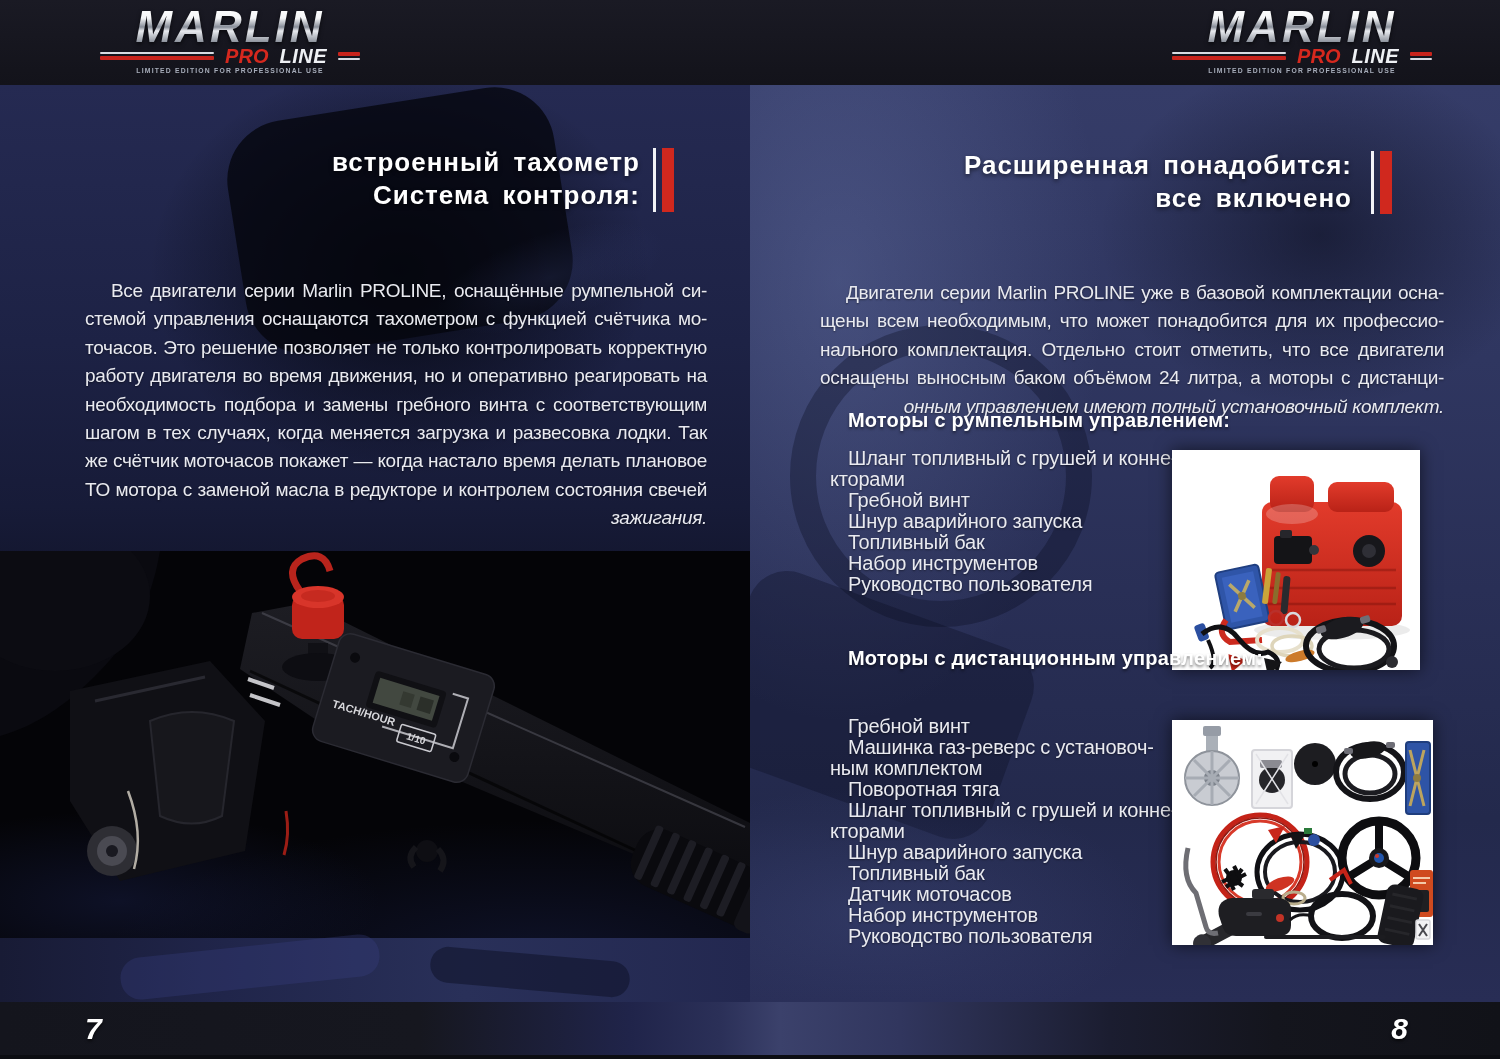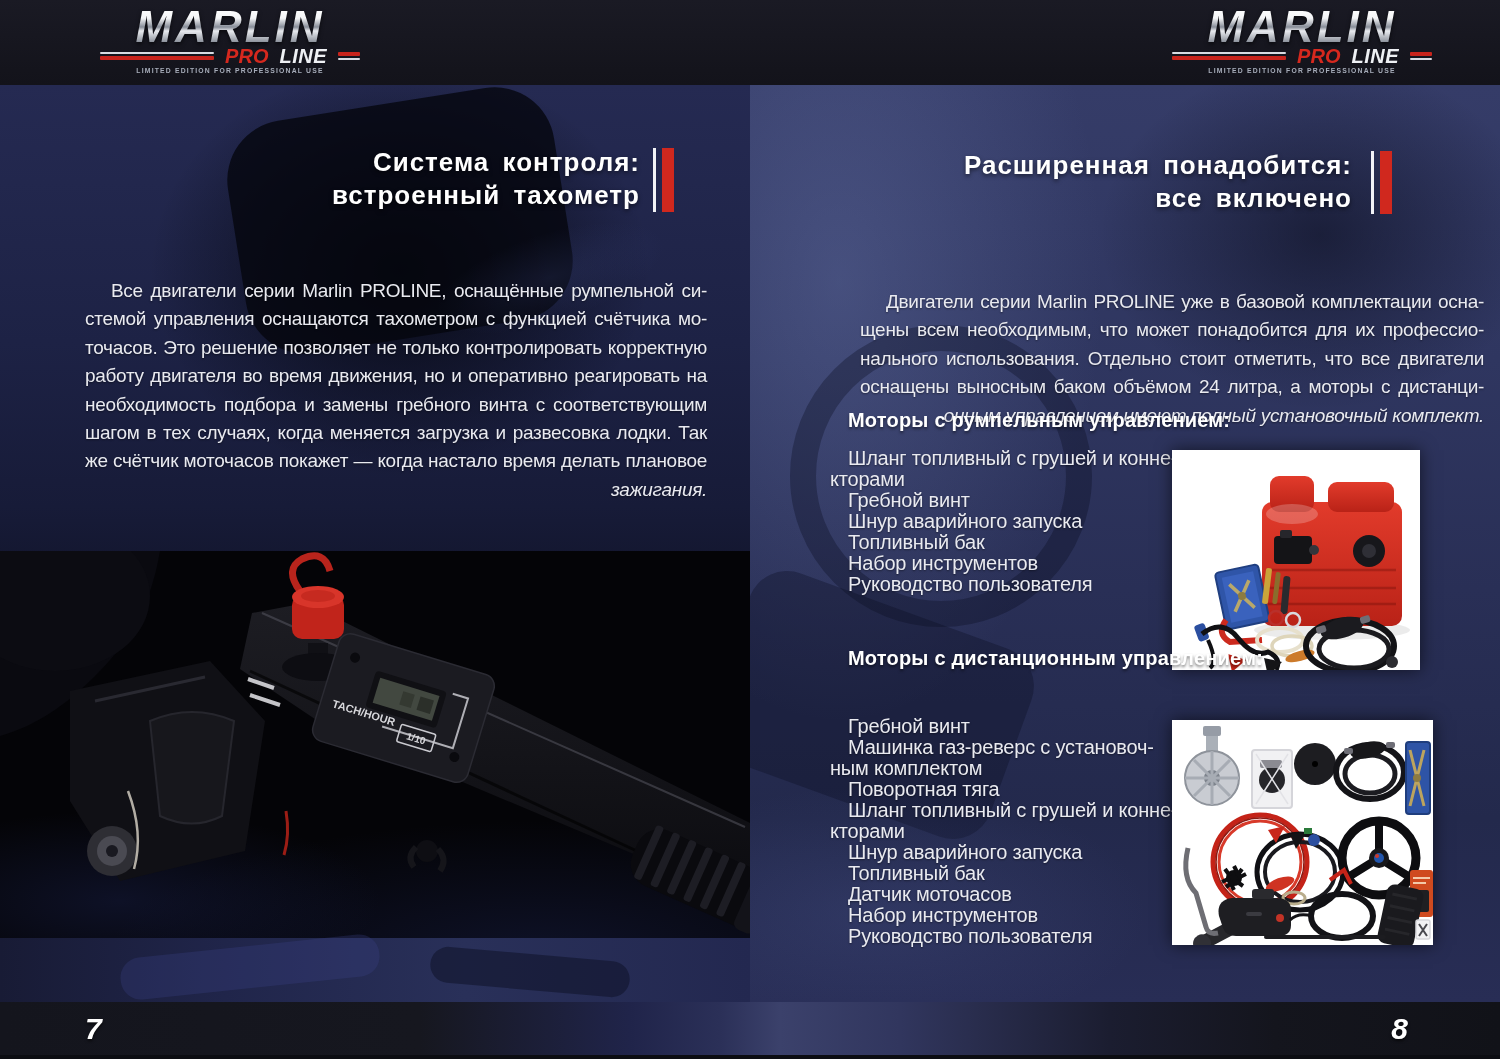--- a/index.html
+++ b/index.html
@@ -43,21 +43,21 @@
   .bars{position:absolute;display:flex;gap:6px;}
   .bars-left{top:63px;left:653px;height:64px;}
   .bars-right{top:66px;left:621px;height:63px;}
   .bar-w{width:3px;background:#f2f3f6;}
   .bar-r{width:12px;background:#d0281e;}
 
   
   .body{position:absolute;color:#e9eaf0;font-size:19px;line-height:28.4px;
     letter-spacing:-0.3px;text-shadow:0 1px 2px rgba(0,0,0,.45);}
   .body-left{left:85px;top:192px;width:622px;}
-  .body-right{left:70px;top:203px;width:624px;margin-left:40px;}
+  .body-right{left:70px;top:194px;width:624px;}
   .jline{text-align:justify;text-align-last:justify;}
   .plain{text-align:right;font-style:italic;}
   .first{text-indent:26px;}
 
   
   .list-heading{position:absolute;color:#fff;font-weight:bold;font-size:20px;
     letter-spacing:.2px;white-space:nowrap;text-shadow:0 2px 3px rgba(0,0,0,.5);}
   .lh1{left:98px;top:324px;}
   .lh2{left:98px;top:562px;}
   .list{position:absolute;color:#e9eaf0;font-size:20px;line-height:21px;width:384px;
@@ -124,36 +124,37 @@
       <div class="logo-tagline">LIMITED EDITION FOR PROFESSIONAL USE</div>
     </div>
   </div>
 
   <section class="page page-left">
     <div class="bgshape" style="top:-30px;left:140px;width:520px;height:430px;background:radial-gradient(ellipse at center,rgba(3,4,10,.85) 0%,rgba(3,4,10,0) 68%);"></div>
     <div class="bgshape" style="top:18px;left:235px;width:330px;height:235px;transform:rotate(-9deg);border-radius:60px;background:rgba(5,6,14,.8);"></div>
     <div class="bgshape" style="top:148px;left:430px;width:240px;height:90px;transform:rotate(-18deg);border-radius:50%;background:radial-gradient(ellipse,rgba(80,95,170,.16),transparent 70%);"></div>
 
     <div class="heading heading-left">
+      <div>встроенный тахометр</div>
       <div>Система контроля:</div>
-      <div>встроенный тахометр</div>
     </div>
     <div class="bars bars-left">
       <div class="bar-w"></div>
       <div class="bar-r"></div>
     </div>
 
     <div class="body body-left">
       <div class="jline first">Все двигатели серии Marlin PROLINE, оснащённые румпельной си-</div>
       <div class="jline">стемой управления оснащаются тахометром с функцией счётчика мо-</div>
       <div class="jline">точасов. Это решение позволяет не только контролировать корректную</div>
       <div class="jline">работу двигателя во время движения, но и оперативно реагировать на</div>
       <div class="jline">необходимость подбора и замены гребного винта с соответствующим</div>
       <div class="jline">шагом в тех случаях, когда меняется загрузка и развесовка лодки. Так</div>
       <div class="jline">же счётчик моточасов покажет — когда настало время делать плановое</div>
+      <div class="jline">ТО мотора с заменой масла в редукторе и контролем состояния свечей</div>
       <div class="plain">зажигания.</div>
     </div>
 
     <div class="photo-tiller">
       <svg viewBox="0 0 750 387">
         <defs>
           <linearGradient id="armG" x1="0" y1="0" x2="0" y2="1">
             <stop offset="0" stop-color="#1d1d23"></stop>
               <stop offset="1" stop-color="#0b0b0f"></stop>
           </linearGradient>
@@ -240,21 +241,21 @@
       <div>все включено</div>
     </div>
     <div class="bars bars-right">
       <div class="bar-w"></div>
       <div class="bar-r"></div>
     </div>
 
     <div class="body body-right">
       <div class="jline first">Двигатели серии Marlin PROLINE уже в базовой комплектации осна-</div>
       <div class="jline">щены всем необходимым, что может понадобится для их профессио-</div>
-      <div class="jline">нального использования. Отдельно стоит отметить, что все двигатели</div>
+      <div class="jline">нального комплектация. Отдельно стоит отметить, что все двигатели</div>
       <div class="jline">оснащены выносным баком объёмом 24 литра, а моторы с дистанци-</div>
       <div class="plain">онным управлением имеют полный установочный комплект.</div>
     </div>
 
     <div class="list-heading lh1">Моторы с румпельным управлением:</div>
     <div class="list list1">
       <div class="ind">Шланг топливный с грушей и конне-</div>
       <div>кторами</div>
       <div class="ind">Гребной винт</div>
       <div class="ind">Шнур аварийного запуска</div>

